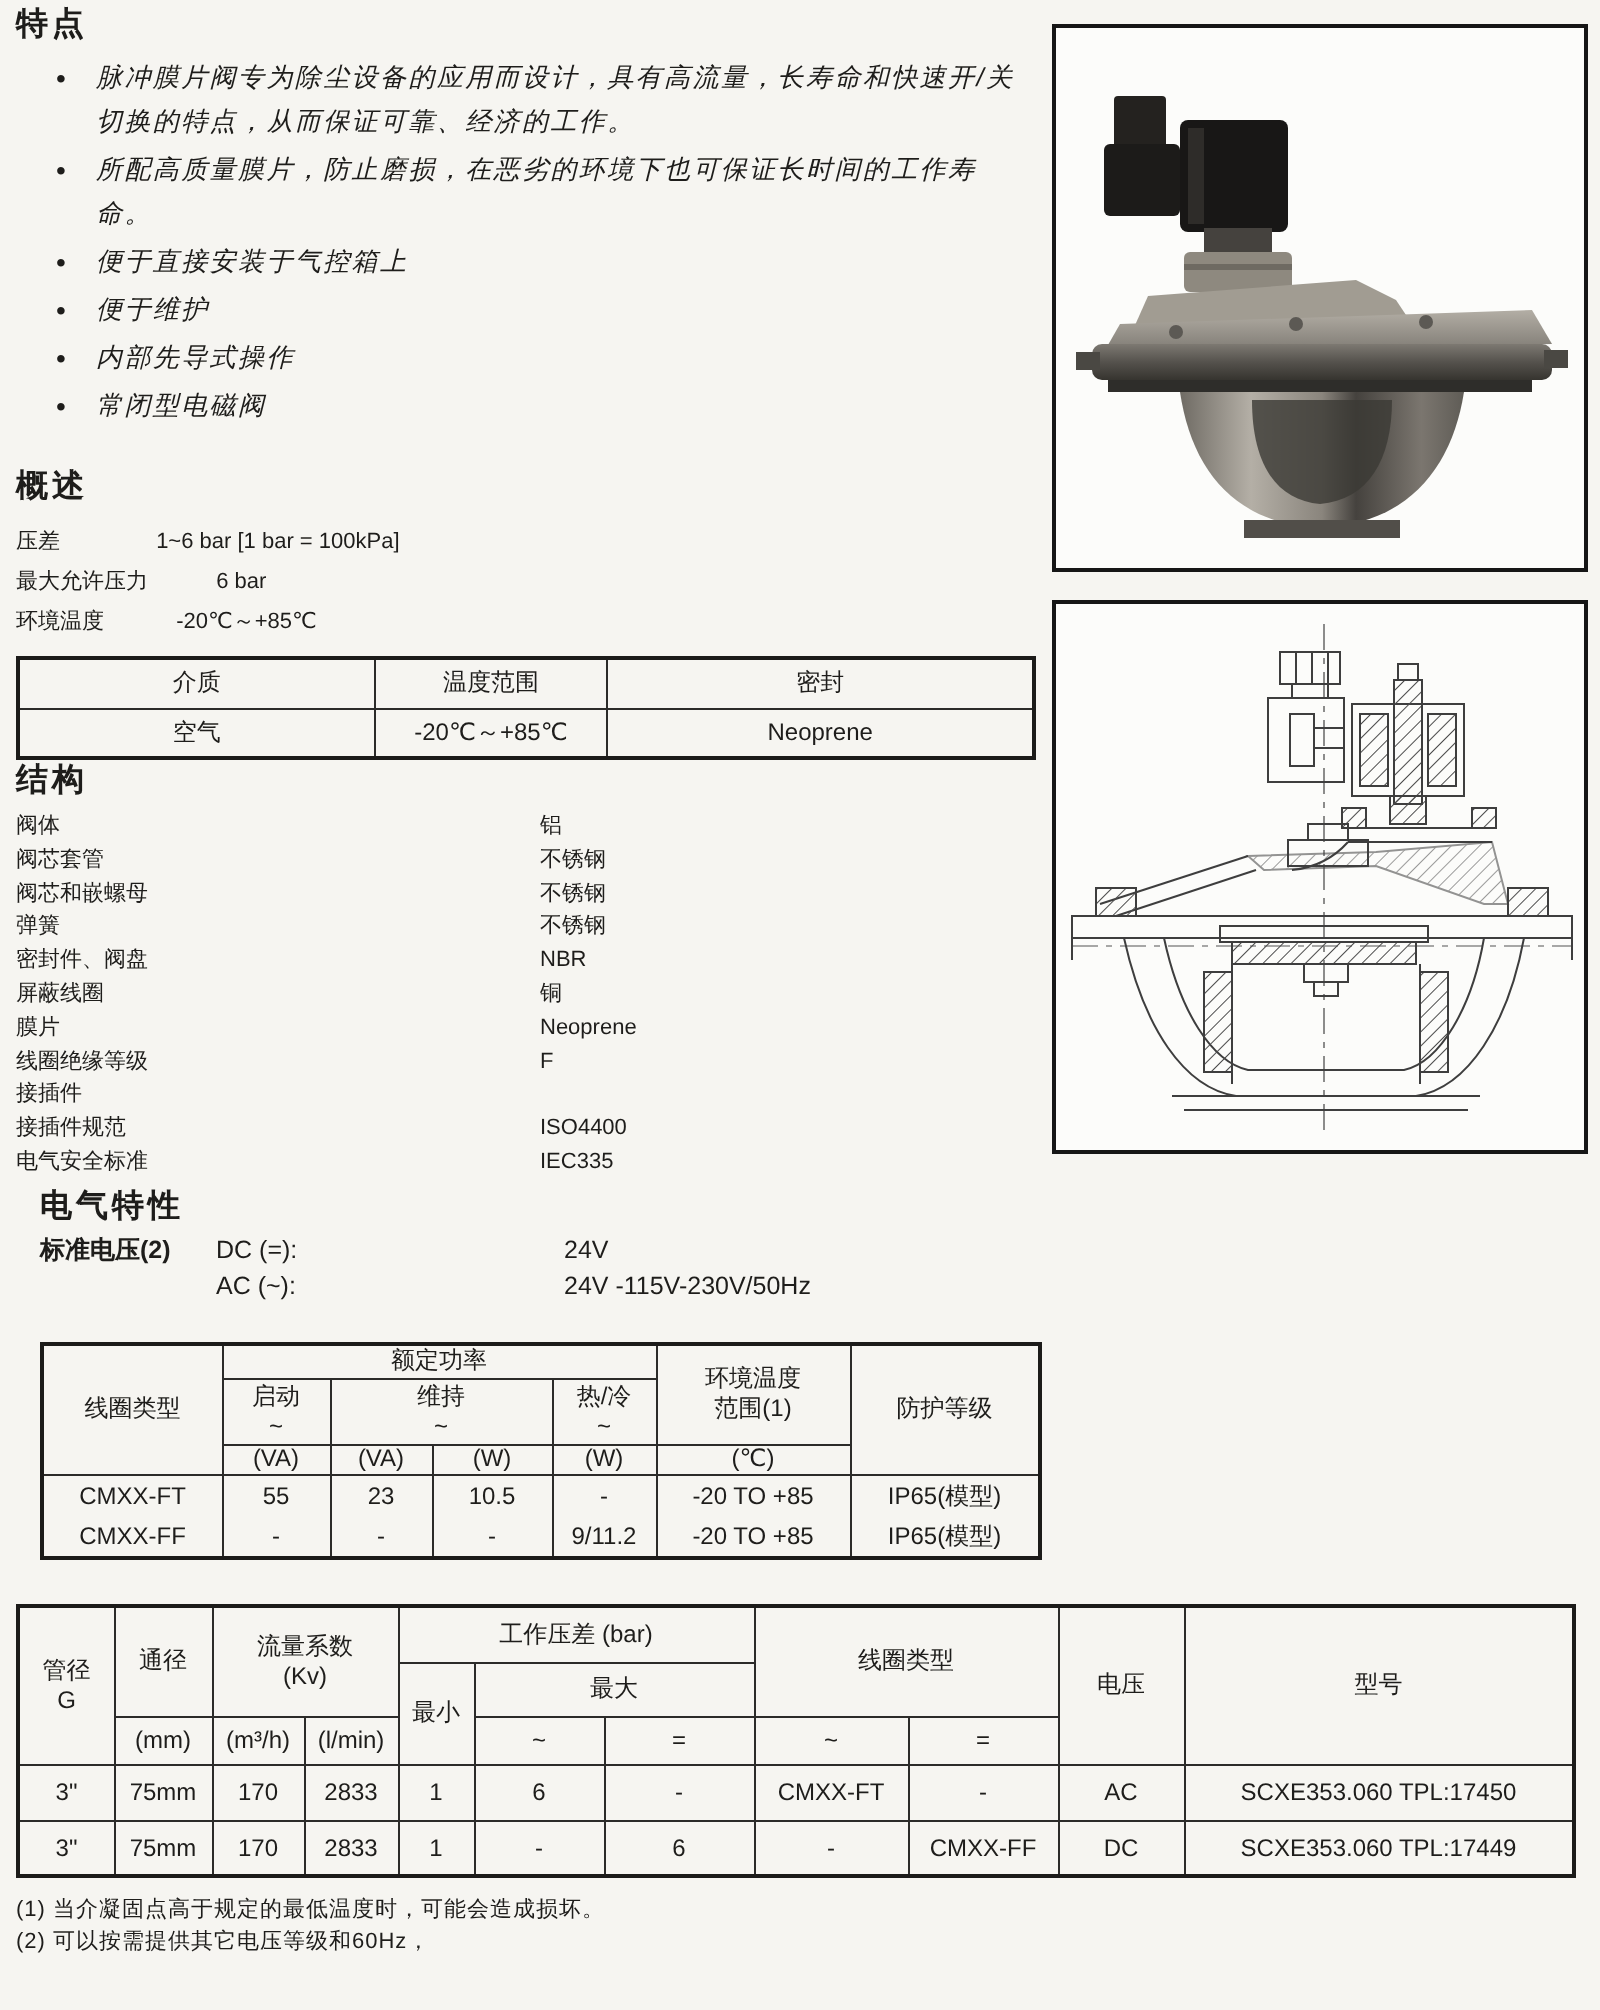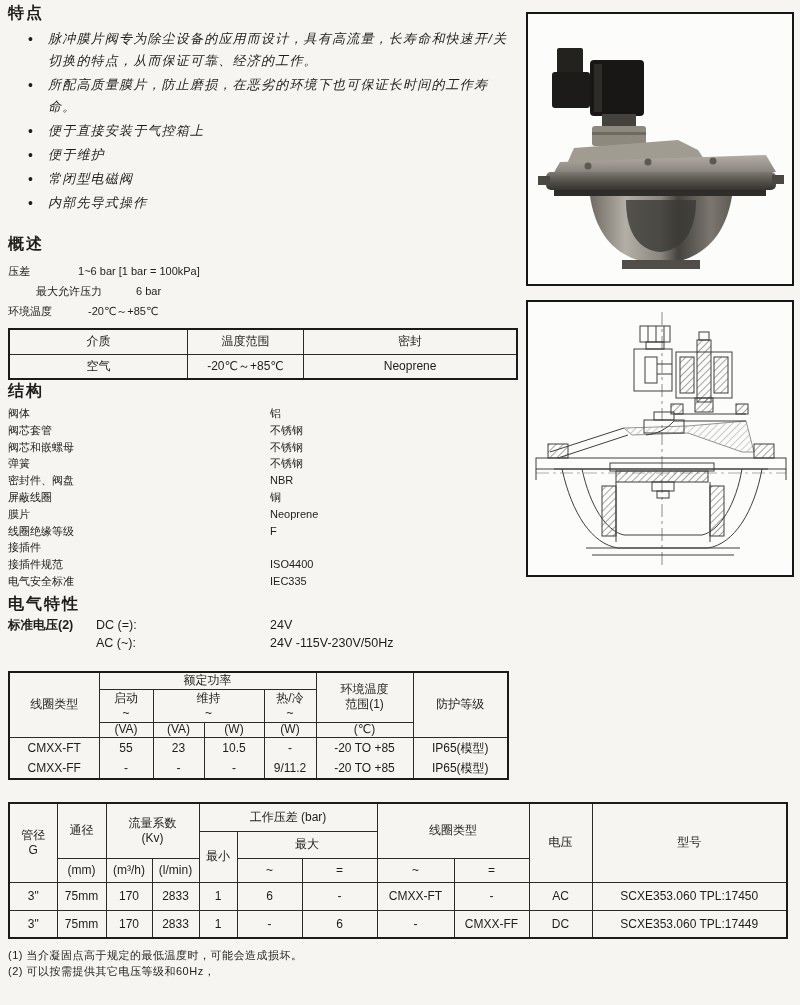--- a/index.html
+++ b/index.html
@@ -20,39 +20,39 @@
   .features li { position:relative; padding-left:40px; font-size:13px; font-style:italic;
                  line-height:22px; letter-spacing:1.2px; margin-bottom:2px; }
   .features li::before { content:"•"; position:absolute; left:20px; top:0; font-style:normal; font-size:14px; }
 
   
   .overview { position:absolute; left:8px; top:234px; width:502px; }
   .ov-rows { margin-top:7px; font-size:11px; }
   .ov-row { line-height:20px; }
   .ov-row .lbl { display:inline-block; }
   .ov-row:nth-child(1) .lbl { width:67px; }
-  .ov-row:nth-child(2) .lbl { width:97px;margin-left:28px; }
+  .ov-row:nth-child(2) .lbl { width:97px; }
   .ov-row:nth-child(3) .lbl { width:77px; }
 
   
   table.doc { border-collapse:collapse; table-layout:fixed; border:2px solid #1c1b19; }
   table.doc td { border:1px solid #2c2b29; text-align:center; vertical-align:middle;
                  font-size:12px; padding:0 3px; }
   .pre { white-space:pre-line; }
 
   .mtable { margin-top:7px; width:510px; }
   .mtable td { height:25px; }
 
   
   .construction { position:absolute; left:8px; top:381px; width:502px; }
   .c-rows { margin-top:4px; }
   .c-row { display:grid; grid-template-columns:262px auto; font-size:11px; line-height:16.8px; }
 
   
-  .electrical { position:absolute; left:8px; top:594px; width:503px; }
+  .electrical { position:absolute; left:20px; top:594px; width:503px; }
   .v-rows { margin-top:2px; }
   .v-row { display:grid; grid-template-columns:88px 174px auto; font-size:12.5px; line-height:18px; }
   .v-label { font-weight:bold; }
   .etable { margin-top:19px; width:501px; }
   .etable tr.r1 td { height:17px; line-height:15px; }
   .etable tr.r2 td { height:33px; line-height:15px; }
   .etable tr.r3 td { height:15px; line-height:13px; }
   .etable tr.rd td { height:40px; line-height:20px; }
 
   
@@ -75,22 +75,22 @@
 
 <div class="page">
 
   <section class="features">
     <h2 class="sec">特点</h2>
     <ul>
       <li>脉冲膜片阀专为除尘设备的应用而设计，具有高流量，长寿命和快速开/关切换的特点，从而保证可靠、经济的工作。</li>
       <li>所配高质量膜片，防止磨损，在恶劣的环境下也可保证长时间的工作寿命。</li>
       <li>便于直接安装于气控箱上</li>
       <li>便于维护</li>
+      <li>内部先导式操作</li>
       <li>常闭型电磁阀</li>
-      <li>内部先导式操作</li>
     </ul>
   </section>
 
   <div class="imgbox" id="photo-box">
     <svg viewBox="0 0 264 270">
       <defs>
         <linearGradient id="pgFlange" x1="0" y1="0" x2="0" y2="1">
           <stop offset="0" stop-color="#7d7972"></stop>
             <stop offset="0.5" stop-color="#55524d"></stop>
             <stop offset="1" stop-color="#36342f"></stop>

